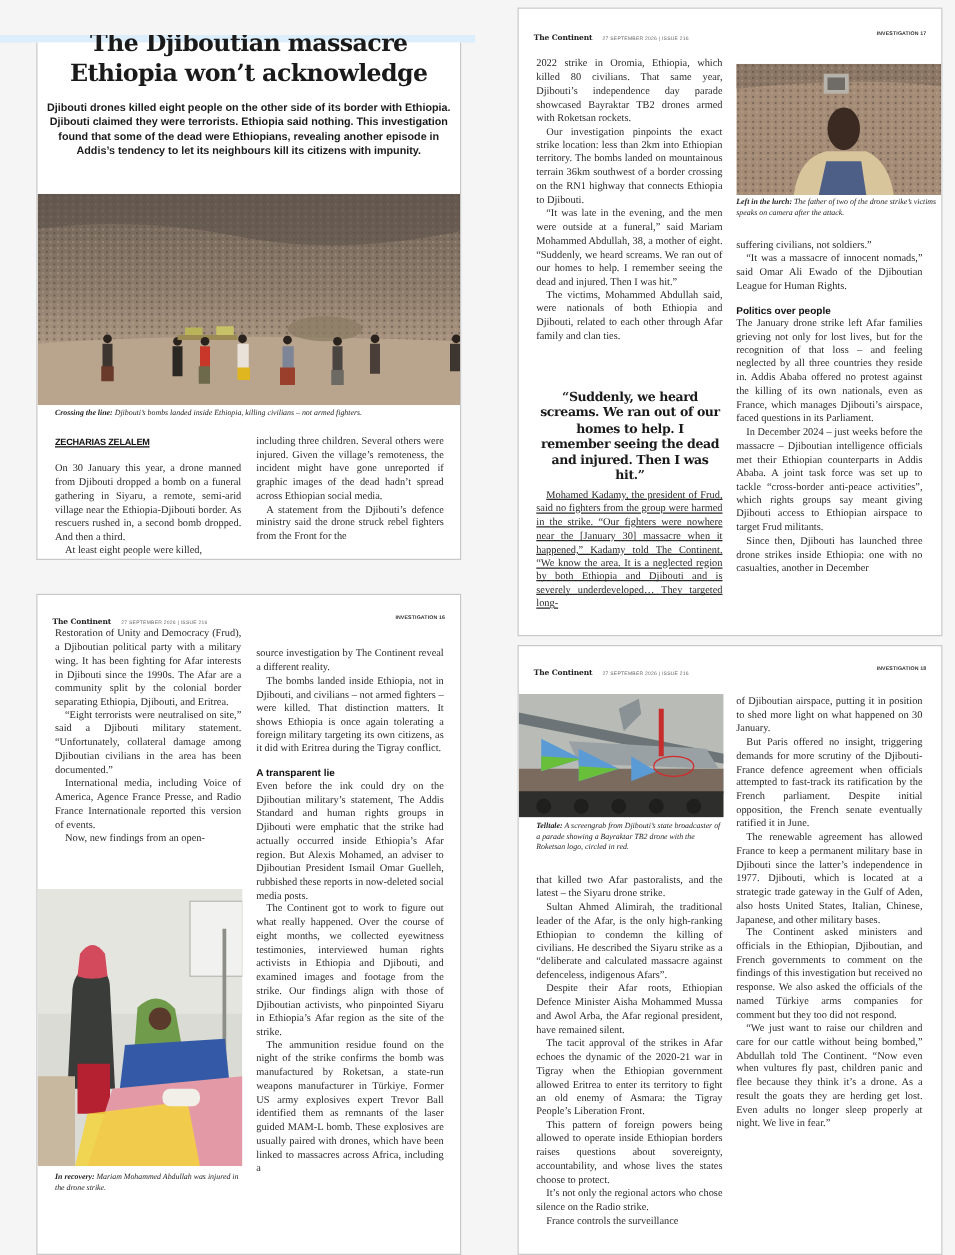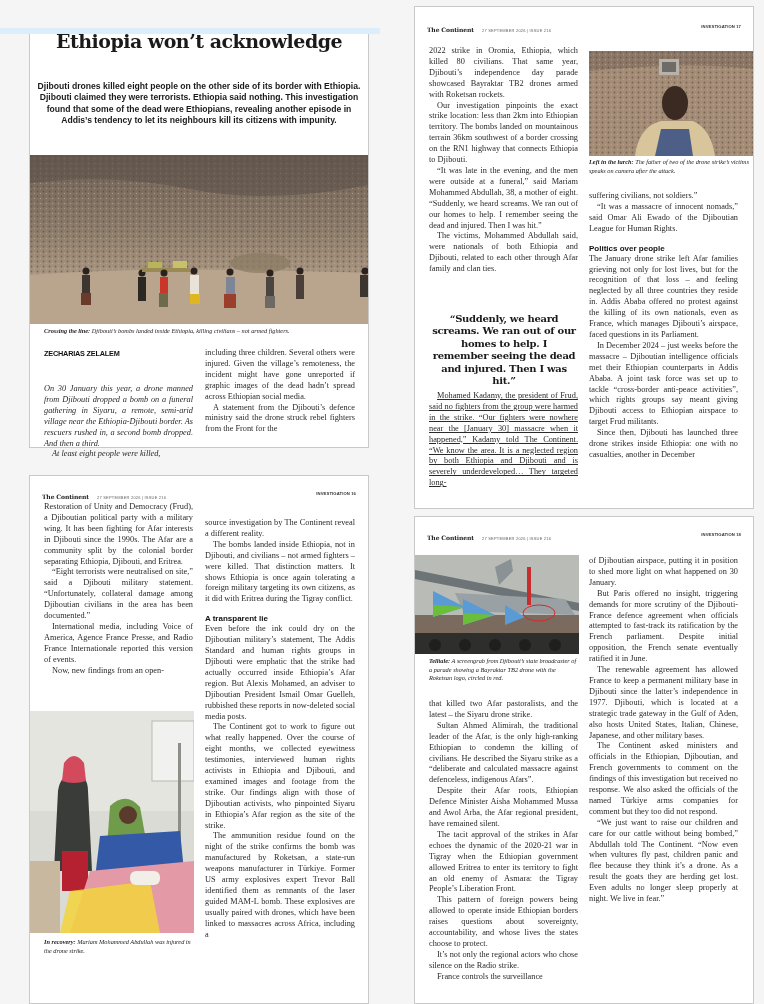--- a/index.html
+++ b/index.html
@@ -15,36 +15,37 @@
   .runhead .section { font-family: "Liberation Sans", sans-serif; font-size: 4.2px; color: #333; font-weight: bold; letter-spacing: 0.1px; }
 
   .col { position: absolute; font-family: "Liberation Serif", serif; font-size: 8.3px; line-height: 10.9px; color: #2a2a2a; text-align: justify; hyphens: auto; }
   .col p { text-indent: 8px; }
   .col p.noindent { text-indent: 0; }
   .subhead { font-family: "Liberation Sans", sans-serif; font-weight: bold; font-size: 8px; line-height: 11px; color: #111; margin-top: 8px; }
 
   .headline { position: absolute; left: 30px; width: 338px; top: 30px; text-align: center; font-family: "DejaVu Serif", serif; font-weight: bold; font-size: 19px; line-height: 23px; color: #1a1a1a; letter-spacing: -0.5px; }
   .standfirst { position: absolute; left: 36px; width: 326px; top: 81px; text-align: center; font-family: "Liberation Sans", sans-serif; font-weight: bold; font-size: 8.6px; line-height: 11.3px; color: #1a1a1a; }
 
-  .byline { position: absolute; left: 44px; top: 349px; font-family: "Liberation Sans", sans-serif; font-weight: bold; font-size: 7.3px; letter-spacing: -0.2px; color: #111; }
+  .byline { position: absolute; left: 44px; top: 349px; font-family: "Liberation Sans", sans-serif; font-weight: bold; font-size: 7.3px; letter-spacing: -0.2px; color: #111; text-decoration: underline; }
 
   .caption { position: absolute; font-family: "Liberation Serif", serif; font-style: italic; font-size: 6.3px; line-height: 8.6px; color: #222; }
   .caption b { font-weight: bold; }
 
   .photo { position: absolute; overflow: hidden; }
   .pullquote { position: absolute; text-align: center; font-family: "DejaVu Serif", serif; font-weight: bold; font-size: 10px; line-height: 12.4px; color: #1a1a1a; letter-spacing: -0.3px; }
 </style>
 </head>
 <body>
 
 <div class="topbar"></div>
 
 <div class="page" style="left:29px; top:34px; width:340px; height:414px; border-top:none;">
 </div>
 <div class="headline">
+  <div style="height:20px; overflow:hidden; line-height:14px; margin-top:-2px;">The Djiboutian massacre</div>
   <div>Ethiopia won’t acknowledge</div>
 </div>
 <div class="standfirst">Djibouti drones killed eight people on the other side of its border with Ethiopia. Djibouti claimed they were terrorists. Ethiopia said nothing. This investigation found that some of the dead were Ethiopians, revealing another episode in Addis’s tendency to let its neighbours kill its citizens with impunity.</div>
 
 <div class="photo" style="left:30px; top:155px; width:338px; height:169px;">
   <svg width="338" height="169" viewBox="0 0 338 169">
     <defs>
       <linearGradient id="hill" x1="0" y1="0" x2="0" y2="1">
         <stop offset="0" stop-color="#6f6257"></stop>
         <stop offset="0.45" stop-color="#8d7c6b"></stop>
@@ -90,21 +91,21 @@
         <circle cx="335" cy="116" r="3.5" fill="#2a221d"></circle>
     </g>
   </svg>
 </div>
 <div class="caption" style="left:44px; top:327px; width:320px;">
   <b>Crossing the line:</b><span> Djibouti’s bombs landed inside Ethiopia, killing civilians – not armed fighters.</span>
 </div>
 
 <div class="byline">ZECHARIAS ZELALEM</div>
 
-<div class="col" style="left:44px; top:384px; width:149px;font-style:italic;">
+<div class="col" style="left:44px; top:370px; width:149px;">
   <p class="noindent">On 30 January this year, a drone manned from Djibouti dropped a bomb on a funeral gathering in Siyaru, a remote, semi-arid village near the Ethiopia-Djibouti border. As rescuers rushed in, a second bomb dropped. And then a third.</p>
   <p>At least eight people were killed,</p>
 </div>
 <div class="col" style="left:205px; top:348px; width:150px;">
   <p class="noindent">including three children. Several others were injured. Given the village’s remoteness, the incident might have gone unreported if graphic images of the dead hadn’t spread across Ethiopian social media.</p>
   <p>A statement from the Djibouti’s defence ministry said the drone struck rebel fighters from the Front for the</p>
 </div>
 
 <div class="page" style="left:29px; top:475px; width:340px; height:529px;">
   <div class="runhead">

